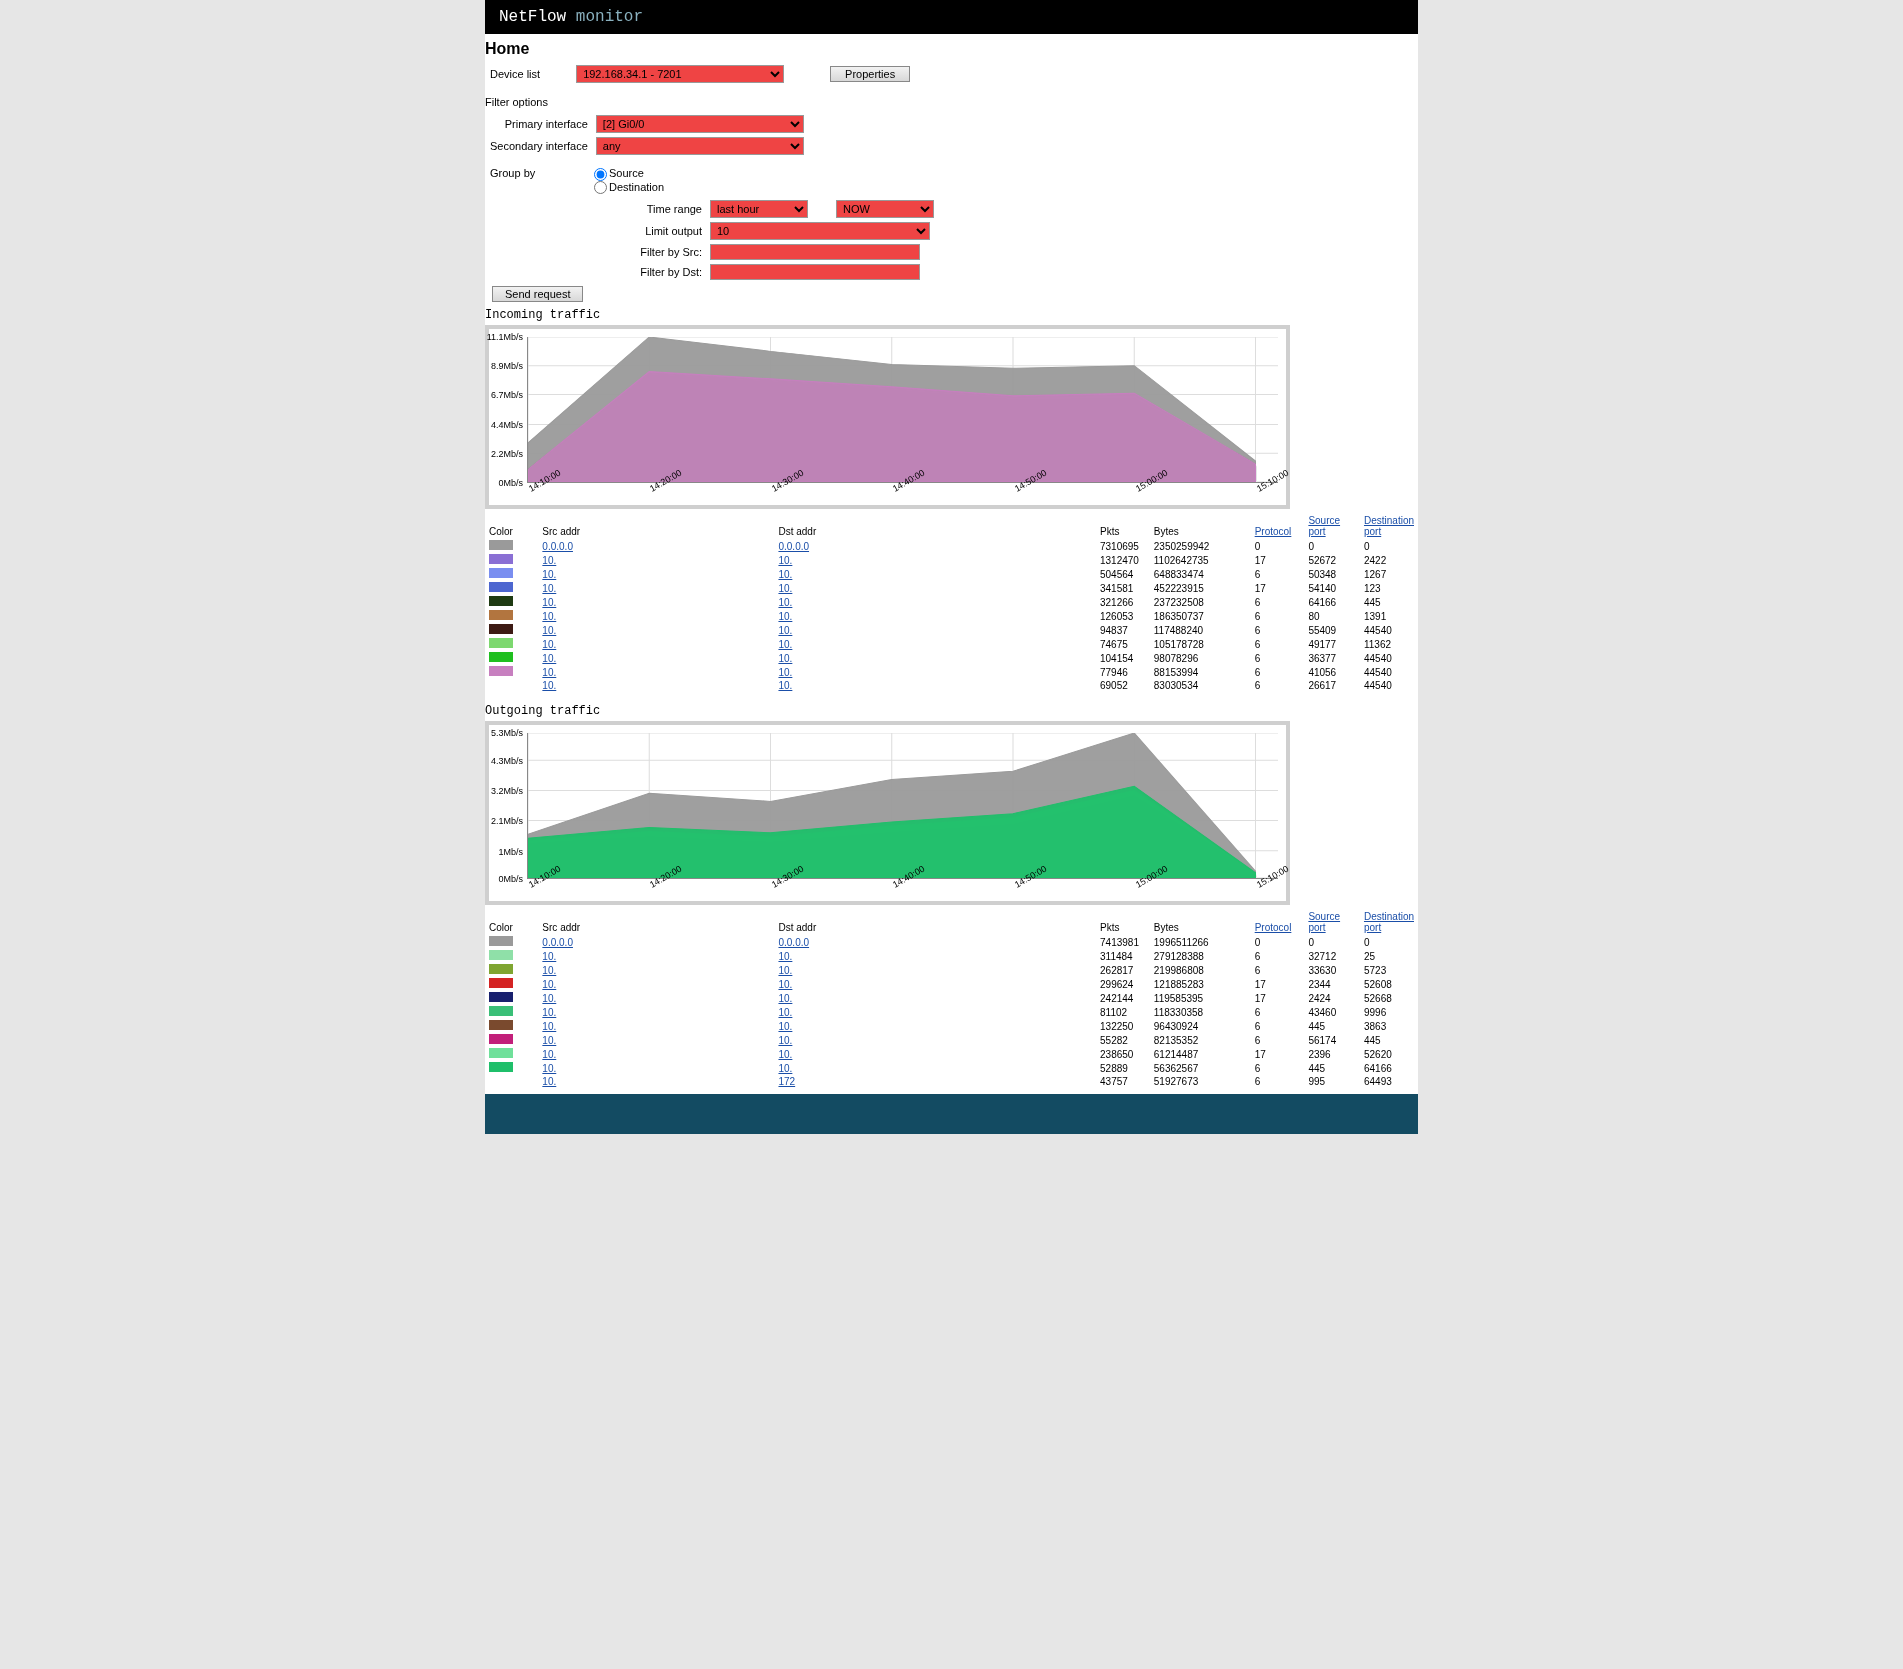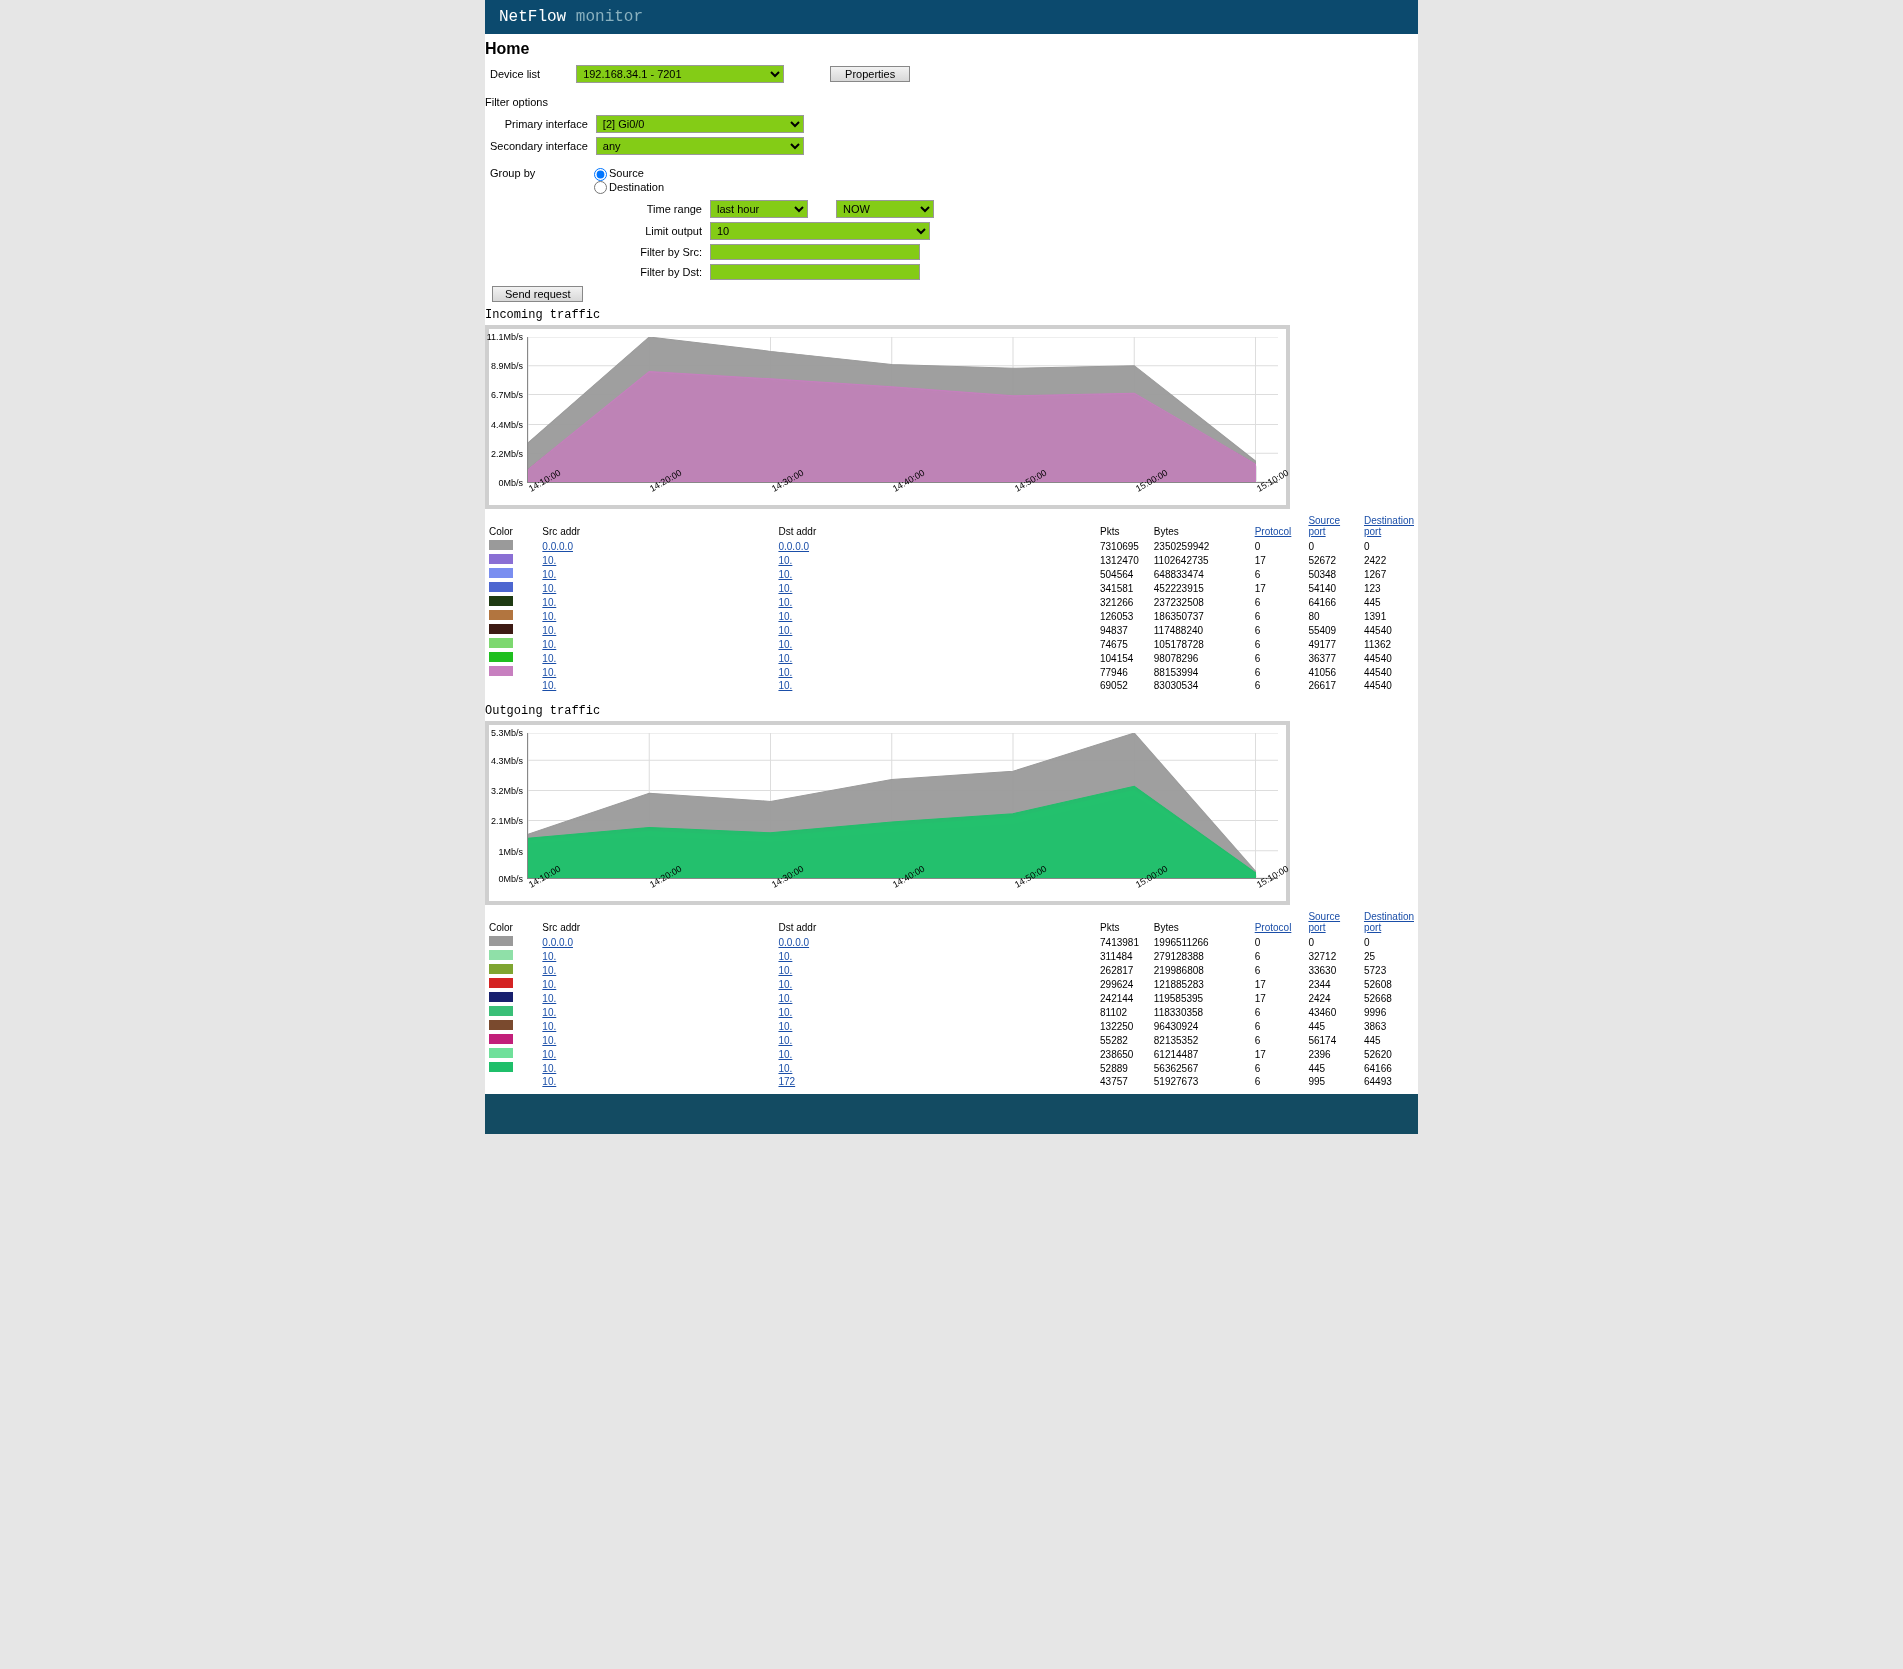--- a/index.html
+++ b/index.html
@@ -1,23 +1,23 @@
 <!DOCTYPE html>
 <html><head>
 <meta charset="utf-8">
 <style>
   html,body{margin:0;padding:0;font-family:Verdana,Arial,sans-serif;font-size:11px;color:#000;background:#e6e6e6}
   .page{width:933px;margin:0 auto;background:#fff}
-  .hdr{background:#0c4a6e;color:#fff;padding:8px 14px 8px 14px;font-family:"Courier New",monospace;font-size:16px}
+  .hdr{background:#000000;color:#fff;padding:8px 14px 8px 14px;font-family:"Courier New",monospace;font-size:16px}
   .hdr .sub{color:#8ab1bf}
   .content{padding:0 0 0 0}
   .home{font-weight:bold;font-size:16px;padding:6px 0 4px 0}
   .formtbl td{padding:1px 3px;vertical-align:middle;font-size:11px}
   .lbl{text-align:right;white-space:nowrap}
-  select,input[type=text]{font-size:11px;border:1px solid #999;padding:1px 2px;background:#84cc16}
+  select,input[type=text]{font-size:11px;border:1px solid #999;padding:1px 2px;background:#ef4444}
   .btn{background:linear-gradient(#f2f2f2,#d8d8d8);border:1px solid #888;font-size:11px;padding:1px 12px;cursor:pointer}
   .sectitle{font-size:12px;padding:6px 0 3px 0;font-family:"Courier New",monospace}
   .chartbox{border:4px solid #cfcfcf;background:#fff;position:relative;height:176px;width:797px;margin-bottom:4px}
   .plot{position:absolute;left:38px;top:8px;right:8px;bottom:22px;border-left:1px solid #888;border-bottom:1px solid #888}
   .ylabels{position:absolute;left:0;top:8px;width:36px;bottom:22px}
   .ylabels span{position:absolute;right:2px;font-size:9px;transform:translateY(50%)}
   .xlabels{position:absolute;left:38px;right:8px;bottom:0;height:20px}
   .xlabels span{position:absolute;font-size:9px;transform:rotate(-30deg);transform-origin:left top;white-space:nowrap}
   .grid line{stroke:#ddd;stroke-width:1}
   .datatbl{width:100%;border-collapse:collapse;font-size:10px;margin-bottom:6px}

